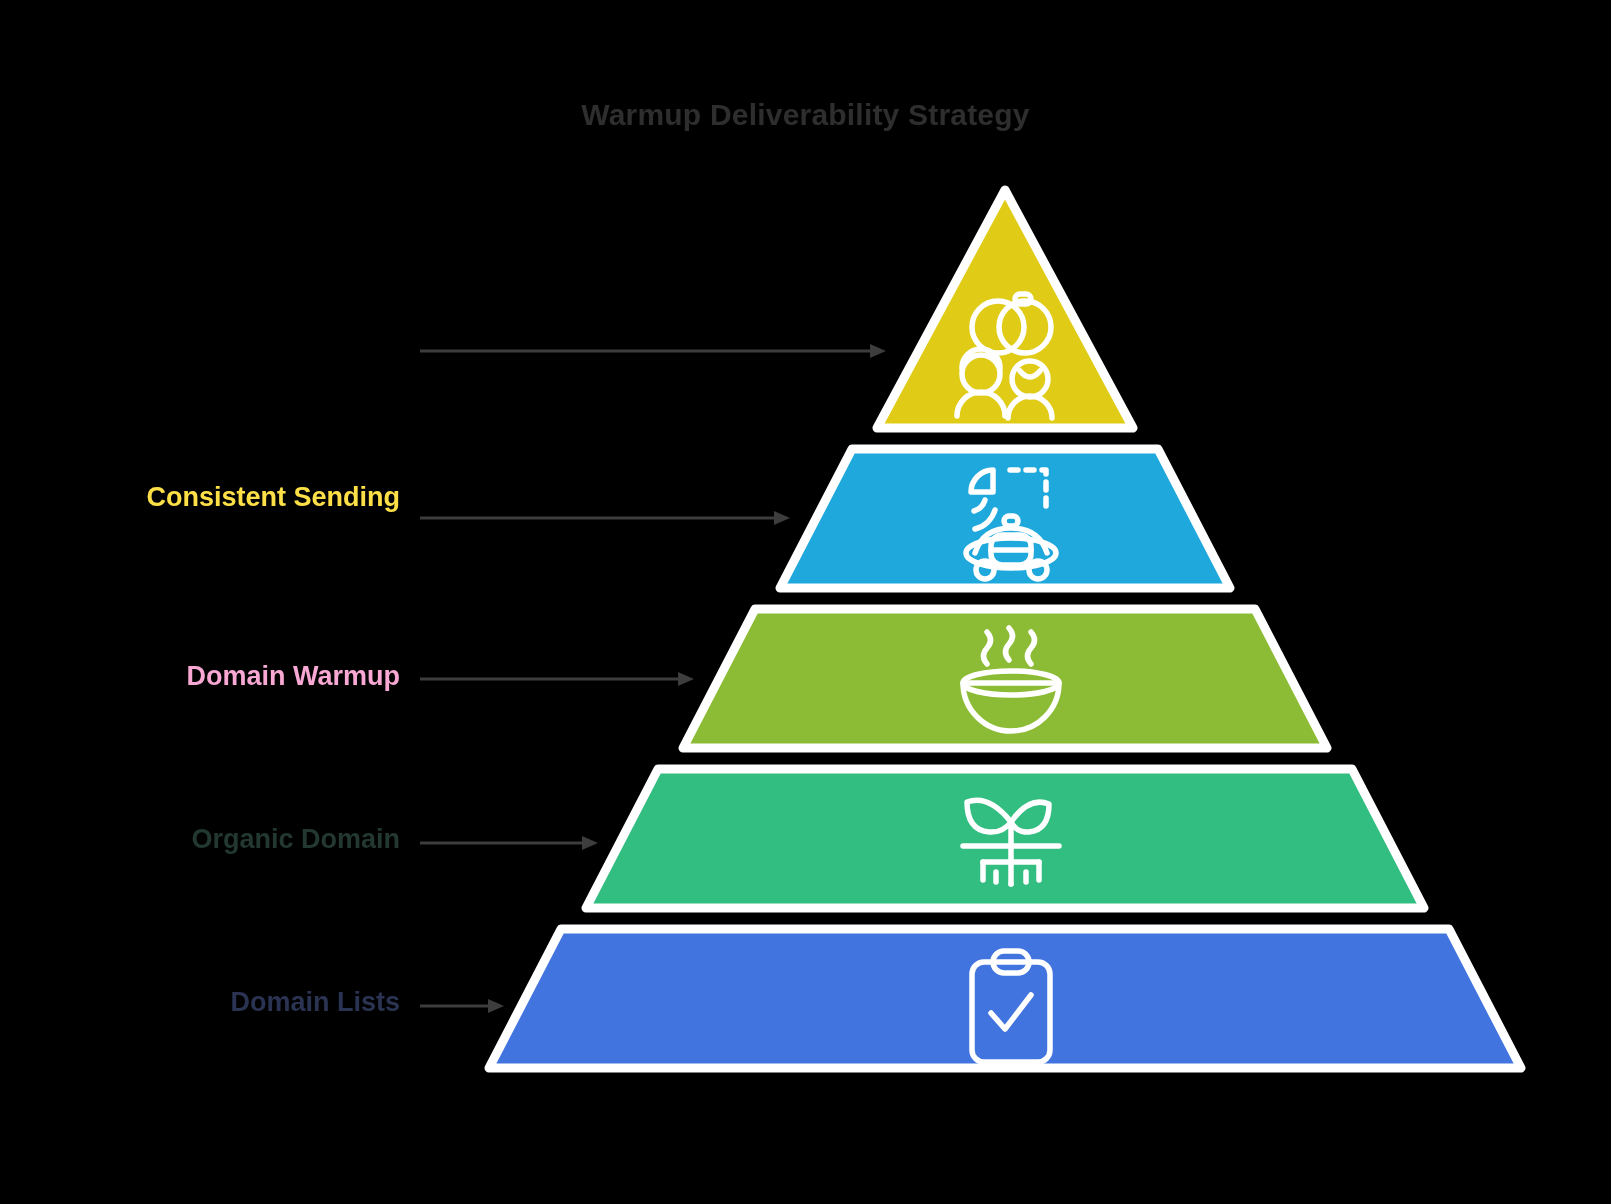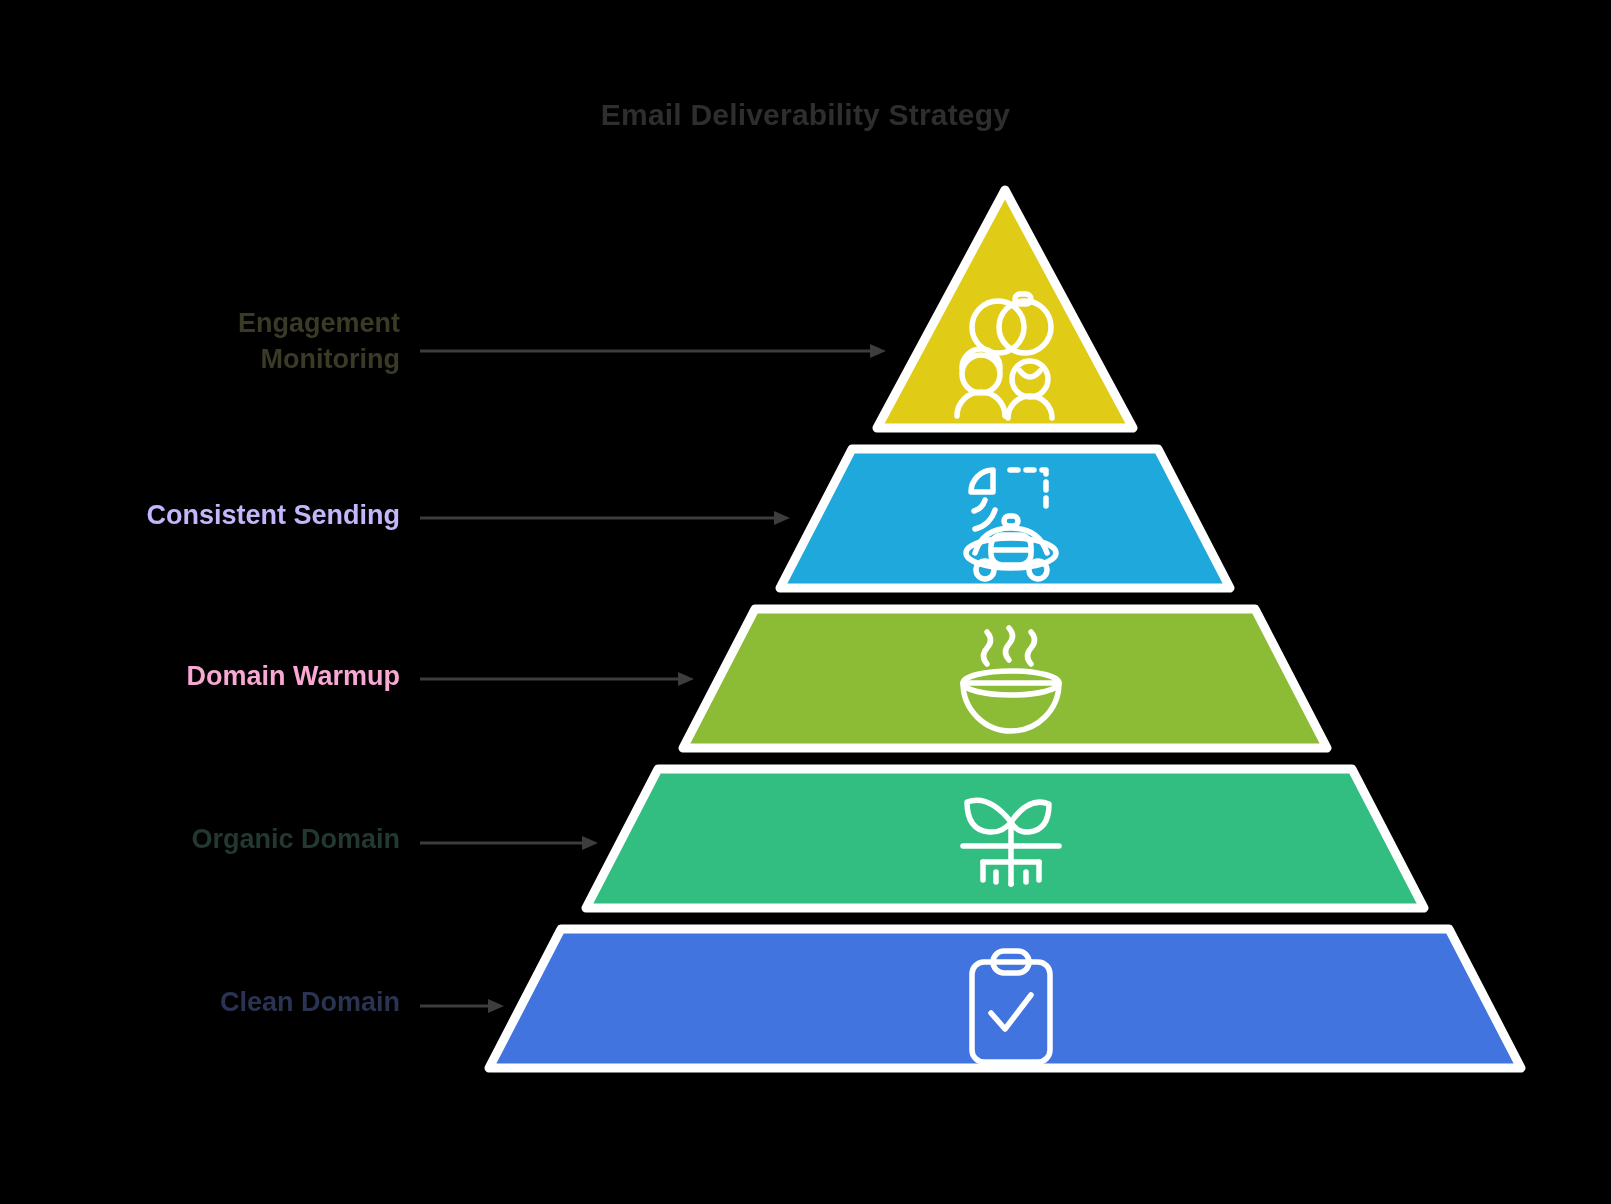--- a/index.html
+++ b/index.html
@@ -52,34 +52,34 @@
     position: absolute;
     text-align: right;
     font-size: 27px;
     font-weight: bold;
     color: #3a3a36;
     line-height: 1.33;
     white-space: pre-line;
   }
 
   #label-0 { right: 1211px; top: 306px; color: #3b3a26; }
-  #label-1 { right: 1211px; top: 498px; color: #c4b5fd; }
+  #label-1 { right: 1211px; top: 480px; color: #fde047; }
   #label-2 { right: 1211px; top: 659px; color: #f9a8d4; }
   #label-3 { right: 1211px; top: 822px; color: #223830; }
   #label-4 { right: 1211px; top: 985px; color: #2a3352; }
 
   .connector { position: absolute; height: 14px; }
   .connector svg { display: block; overflow: visible; }
 </style>
 </head>
 <body>
 
 <div id="stage">
 
-  <div id="chart-title">Email Deliverability Strategy</div>
+  <div id="chart-title">Warmup Deliverability Strategy</div>
 
   <svg id="pyramid-svg" viewBox="0 0 1611 1204">
 
     <g>
       <polygon points="1005,190 1133,428 877,428" fill="#e0cc17" stroke="#ffffff" stroke-width="9" stroke-linejoin="round"></polygon>
       <g fill="none" stroke="#ffffff" stroke-width="5.5" stroke-linecap="round" stroke-linejoin="round">
 
         <path d="M 998 327 m -26 0 a 26 26 0 1 0 52 0 a 26 26 0 1 0 -52 0"></path>
         <path d="M 1025 327 m -26 0 a 26 26 0 1 0 52 0 a 26 26 0 1 0 -52 0"></path>
         <rect x="1015" y="294" width="16" height="10" rx="5"></rect>
@@ -148,30 +148,28 @@
     <g>
       <polygon points="561,929 1449,929 1521,1068 489,1068" fill="#4274e0" stroke="#ffffff" stroke-width="9" stroke-linejoin="round"></polygon>
       <g fill="none" stroke="#ffffff" stroke-width="5.5" stroke-linecap="round" stroke-linejoin="round">
         <rect x="972" y="962" width="78" height="100" rx="12"></rect>
         <rect x="993" y="951" width="36" height="22" rx="11"></rect>
         <path d="M 991 1013 l 14 16 l 26 -34"></path>
       </g>
     </g>
   </svg>
 
-  <div class="tier-label" id="label-0">Engagement
-Monitoring</div>
 
   <div class="tier-label" id="label-1">Consistent Sending</div>
 
   <div class="tier-label" id="label-2">Domain Warmup</div>
 
   <div class="tier-label" id="label-3">Organic Domain</div>
 
-  <div class="tier-label" id="label-4">Clean Domain</div>
+  <div class="tier-label" id="label-4">Domain Lists</div>
 
   <div class="connector" style="left:420px; top:344px; width:468px;">
     <svg width="468" height="14" viewBox="0 0 468 14">
       <line x1="0" y1="7" x2="452" y2="7" stroke="#3d3d3d" stroke-width="3"></line>
       <path d="M 450 0 L 466 7 L 450 14 Z" fill="#3d3d3d"></path>
     </svg>
   </div>
 
   <div class="connector" style="left:420px; top:511px; width:372px;">
     <svg width="372" height="14" viewBox="0 0 372 14">

